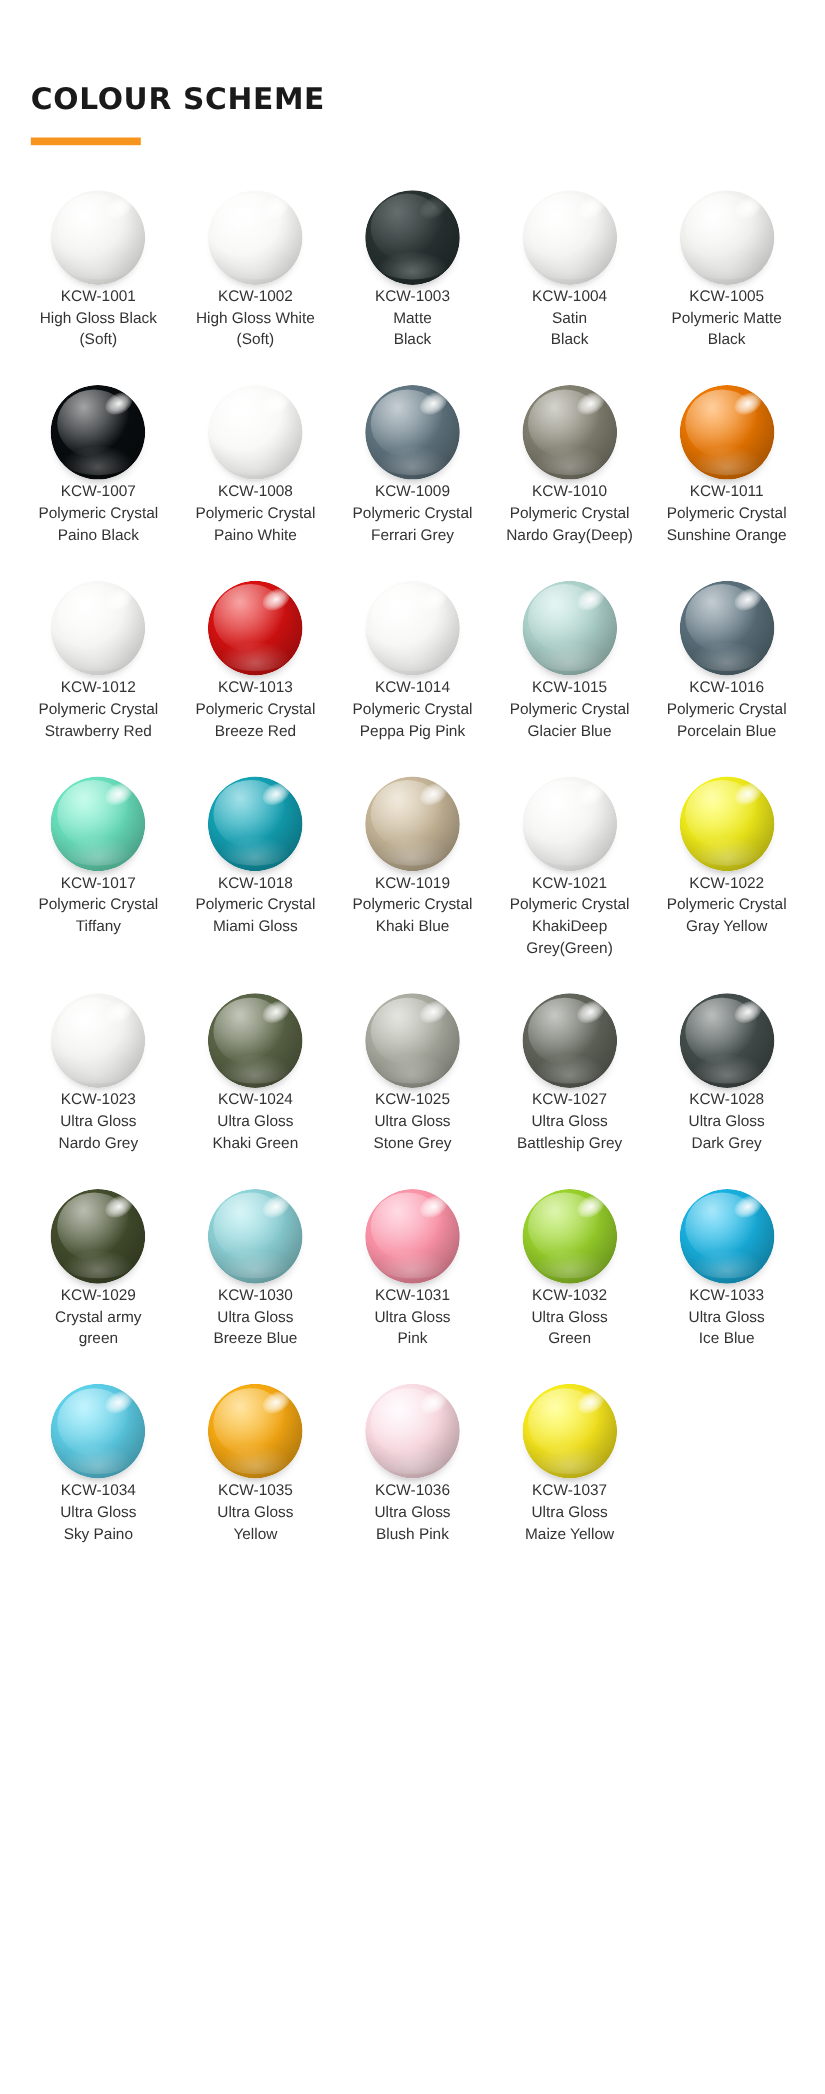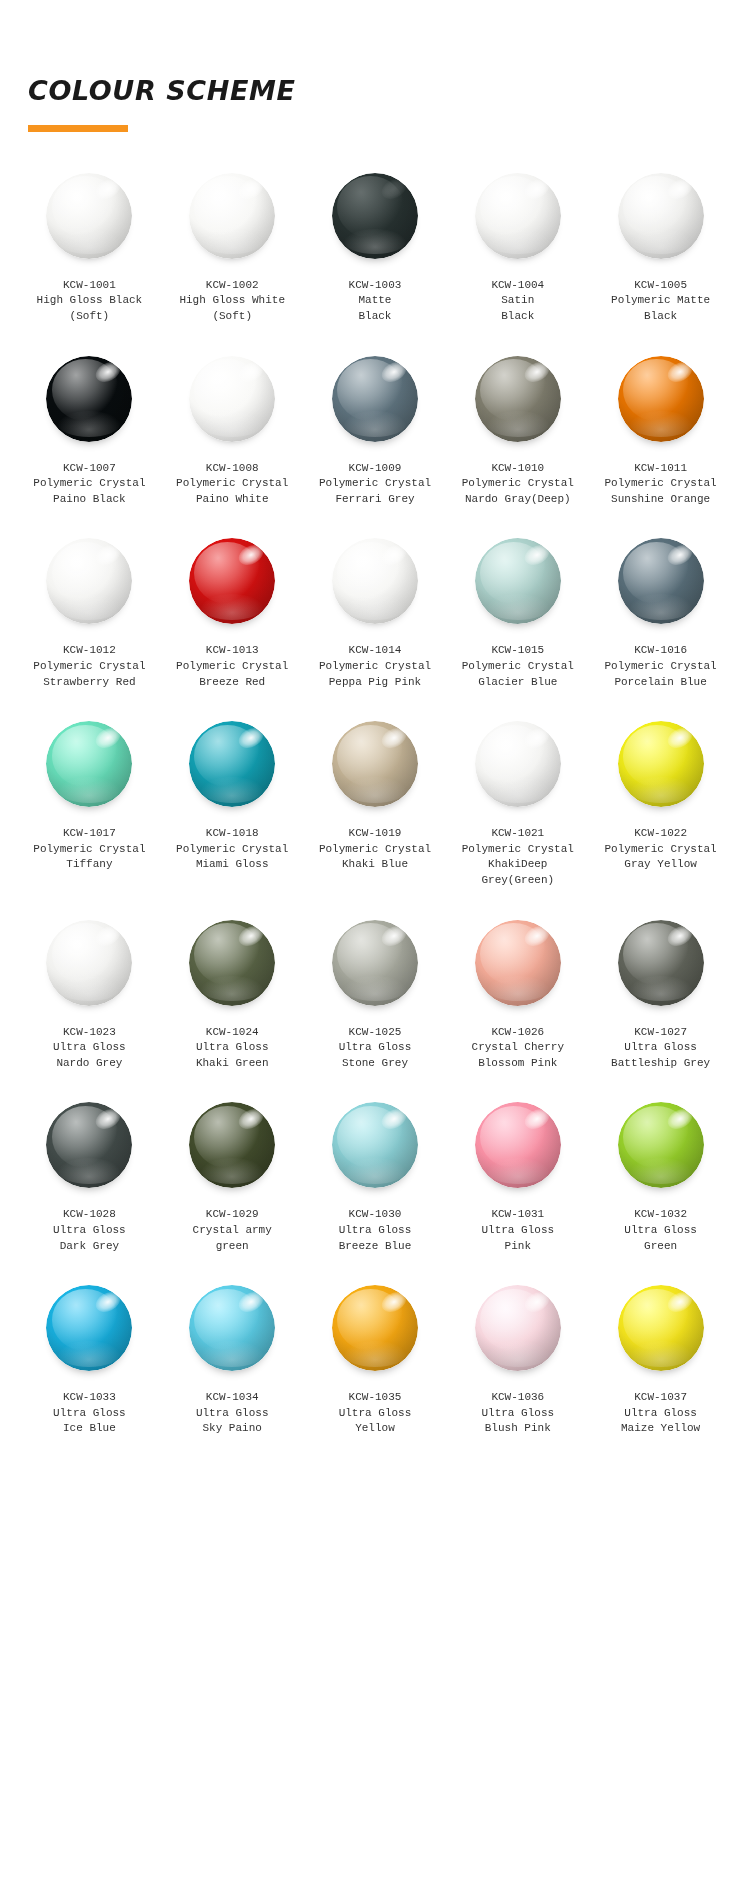--- a/index.html
+++ b/index.html
@@ -16,21 +16,20 @@
   .page {
     width: 750px;
     min-height: 1904px;
     box-sizing: border-box;
     padding: 0;
     position: relative;
     background: #ffffff;
   }
   .header {
     padding: 76px 0 0 28px;
-    font-style: italic;
   }
   .page-title {
     font-family: "DejaVu Sans", sans-serif;
     font-size: 27px;
     font-weight: bold;
     letter-spacing: 0.6px;
     color: #1a1a1a;
     margin: 0;
     line-height: 1.1;
   }
@@ -138,24 +137,23 @@
                 rgba(0,0,0,0.045) 78%,
                 rgba(0,0,0,0.15) 100%);
   }
   .swatch-ball.matte-ball .spec {
     opacity: 0.18;
   }
   .swatch-ball.matte-ball .sheen {
     opacity: 0.45;
   }
   .swatch-labels {
-    margin-top: 18px;
     text-align: center;
-    font-family: Liberation Mono, monospace;
-    font-size: 11px;
+    font-family: Liberation Sans, sans-serif;
+    font-size: 14px;
     line-height: 1.42;
     color: #333333;
     width: 136px;
   }
   .swatch-code {
     display: block;
   }
   .swatch-name {
     display: block;
   }
@@ -535,36 +533,20 @@
         </div>
         <div class="swatch-labels">
           <span class="swatch-code">KCW-1025</span>
           <span class="swatch-name">Ultra Gloss</span>
           <span class="swatch-name">Stone Grey</span>
         </div>
       </div>
       <div class="swatch-cell">
         <div class="swatch-ball-wrap">
           <div class="swatch-ball">
-            <div class="base" style="background: radial-gradient(circle at 36% 28%, rgb(255, 190, 169) 0%, rgb(239, 167, 148) 42%, rgb(191, 134, 118) 88%, rgb(148, 104, 92) 100%);"></div>
-            <div class="sheen"></div>
-            <div class="spec"></div>
-            <div class="bounce"></div>
-            <div class="rim"></div>
-          </div>
-        </div>
-        <div class="swatch-labels">
-          <span class="swatch-code">KCW-1026</span>
-          <span class="swatch-name">Crystal Cherry</span>
-          <span class="swatch-name">Blossom Pink</span>
-        </div>
-      </div>
-      <div class="swatch-cell">
-        <div class="swatch-ball-wrap">
-          <div class="swatch-ball">
             <div class="base" style="background: radial-gradient(circle at 36% 28%, rgb(107, 111, 100) 0%, rgb(94, 97, 88) 42%, rgb(75, 78, 70) 88%, rgb(58, 60, 55) 100%);"></div>
             <div class="sheen"></div>
             <div class="spec"></div>
             <div class="bounce"></div>
             <div class="rim"></div>
           </div>
         </div>
         <div class="swatch-labels">
           <span class="swatch-code">KCW-1027</span>
           <span class="swatch-name">Ultra Gloss</span>

